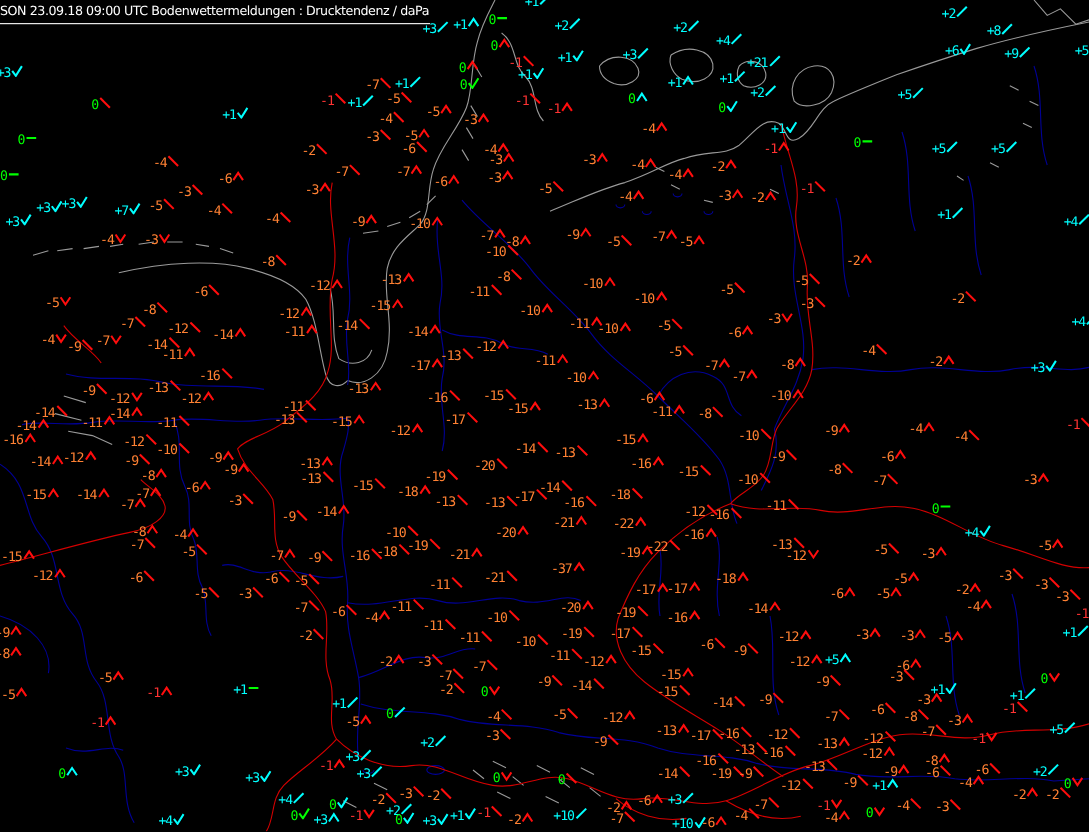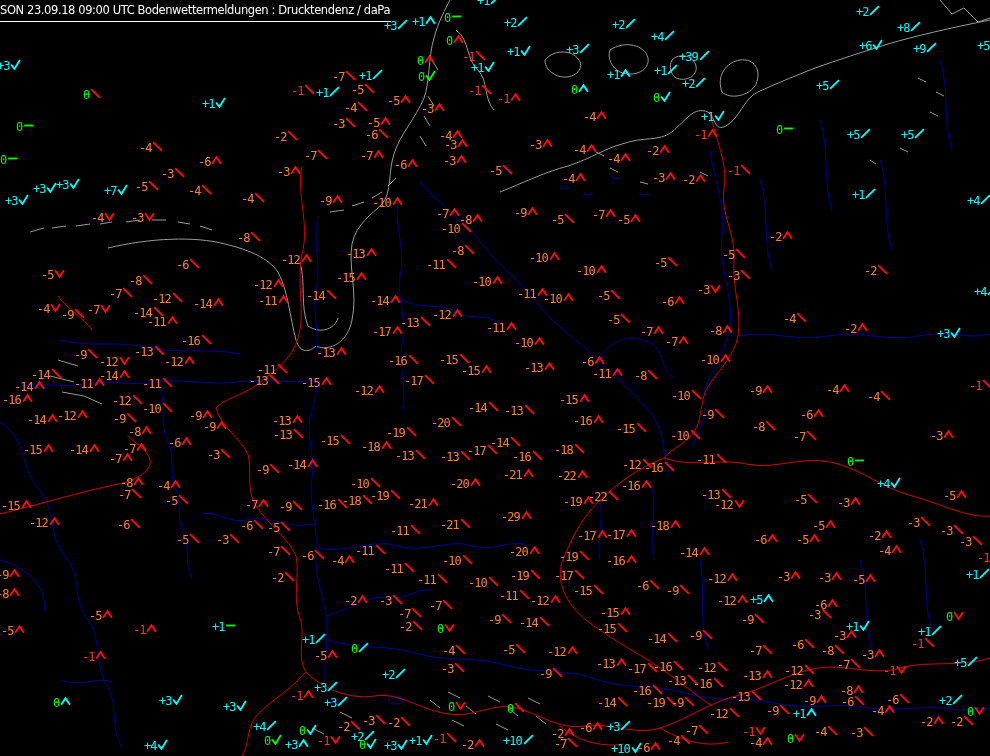--- a/index.html
+++ b/index.html
@@ -174,21 +174,21 @@
           <path d="M1,5 L4,9 L9,1" fill="none" stroke="#00ffff" stroke-width="1.7"></path>
         </svg>
       </span>
       <span class="st" style="left: 462px; top: 51px;">
         <span class="v" style="color: rgb(255, 51, 51);">-1</span>
         <svg width="11" height="11" viewBox="0 0 10 10">
           <path d="M1,1 L9,9" fill="none" stroke="#ff0d0d" stroke-width="1.7"></path>
         </svg>
       </span>
       <span class="st" style="left: 679px; top: 51px;">
-        <span class="v" style="color: rgb(0, 255, 255);">+39</span>
+        <span class="v" style="color: rgb(0, 255, 255);">+21</span>
         <svg width="11" height="11" viewBox="0 0 10 10">
           <path d="M1,9 L9,1" fill="none" stroke="#00ffff" stroke-width="1.7"></path>
         </svg>
       </span>
       <span class="st" style="left: 417px; top: 55px;">
         <span class="v" style="color: rgb(0, 255, 0);">0</span>
         <svg width="11" height="11" viewBox="0 0 10 10">
           <path d="M1,8 L5,2 L9,8" fill="none" stroke="#ff0d0d" stroke-width="1.7"></path>
         </svg>
       </span>
@@ -1482,21 +1482,21 @@
           <path d="M1,1 L9,9" fill="none" stroke="#ff0d0d" stroke-width="1.7"></path>
         </svg>
       </span>
       <span class="st" style="left: 837px; top: 497px;">
         <span class="v" style="color: rgb(255, 129, 51);">-3</span>
         <svg width="11" height="11" viewBox="0 0 10 10">
           <path d="M1,8 L5,2 L9,8" fill="none" stroke="#ff0d0d" stroke-width="1.7"></path>
         </svg>
       </span>
       <span class="st" style="left: 501px; top: 511px;">
-        <span class="v" style="color: rgb(255, 129, 51);">-29</span>
+        <span class="v" style="color: rgb(255, 129, 51);">-37</span>
         <svg width="11" height="11" viewBox="0 0 10 10">
           <path d="M1,8 L5,2 L9,8" fill="none" stroke="#ff0d0d" stroke-width="1.7"></path>
         </svg>
       </span>
       <span class="st" style="left: 29px; top: 517px;">
         <span class="v" style="color: rgb(255, 129, 51);">-12</span>
         <svg width="11" height="11" viewBox="0 0 10 10">
           <path d="M1,8 L5,2 L9,8" fill="none" stroke="#ff0d0d" stroke-width="1.7"></path>
         </svg>
       </span>

